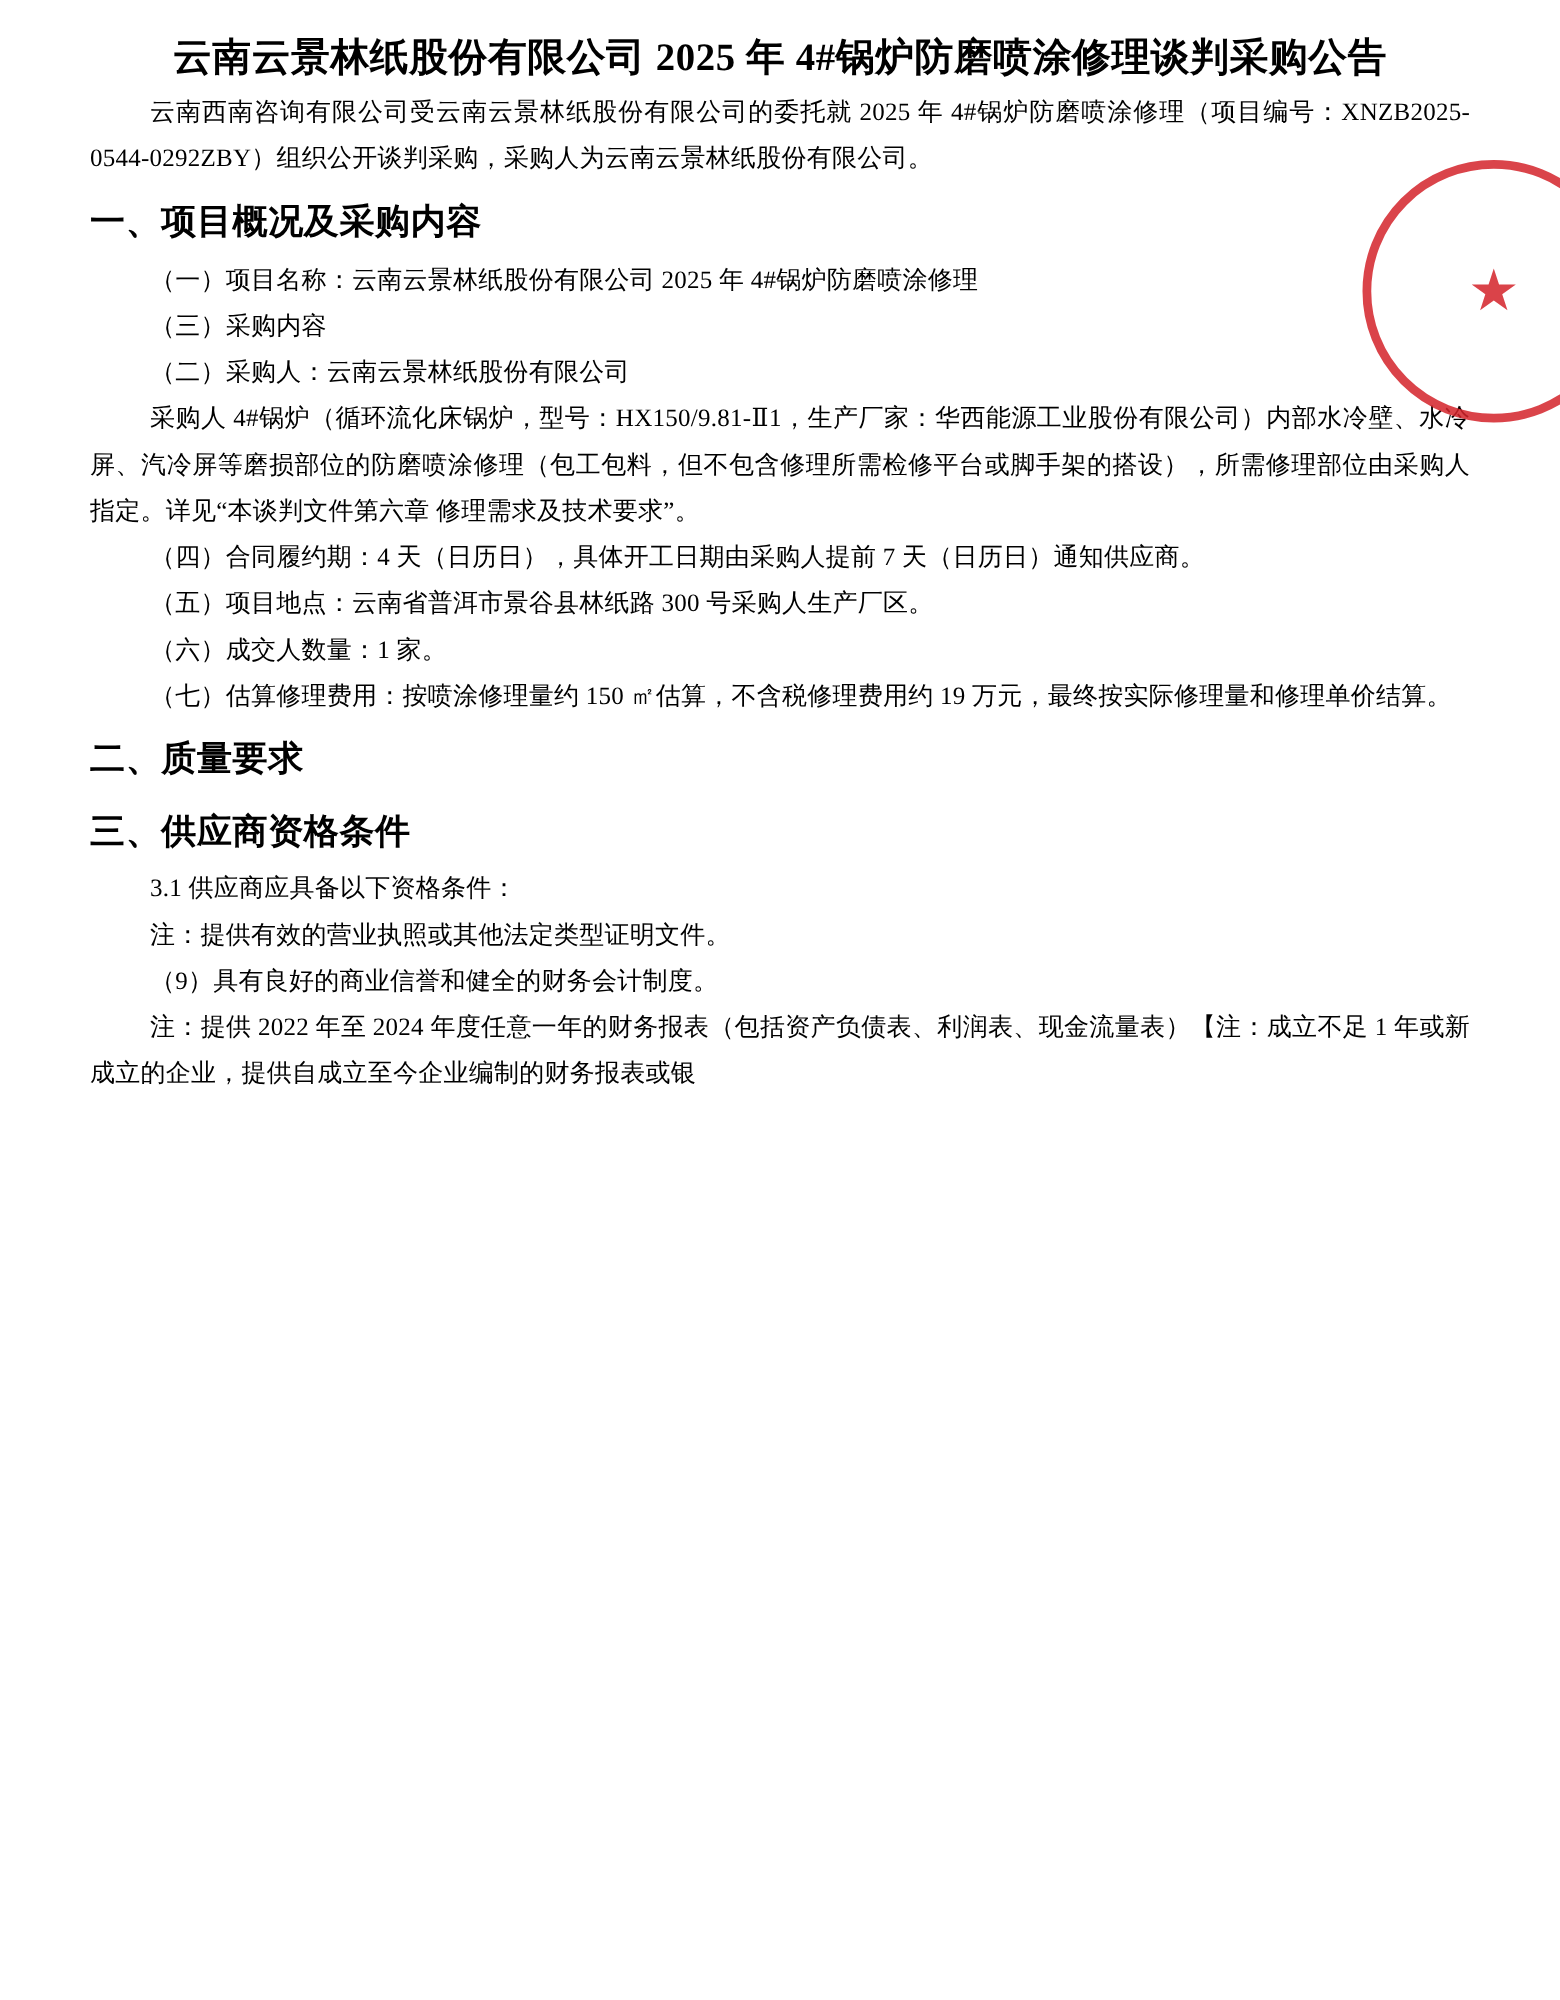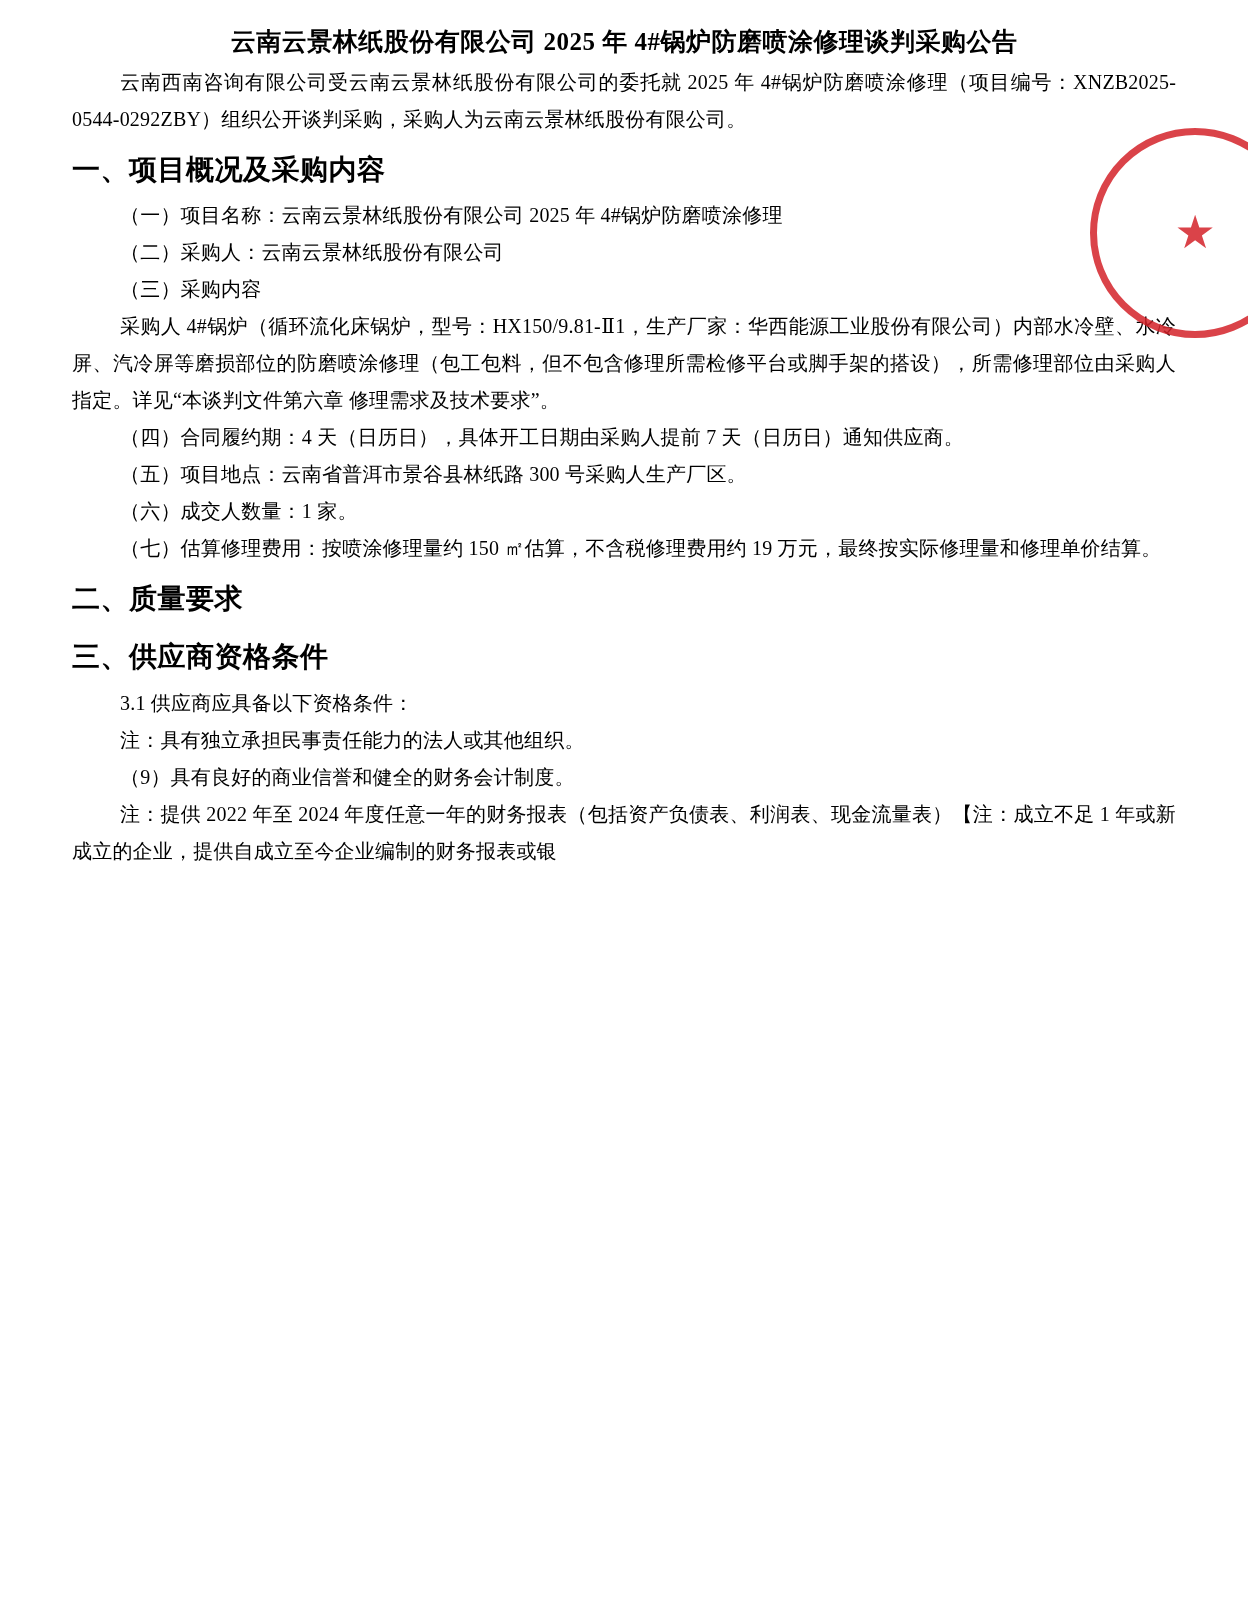--- a/index.html
+++ b/index.html
@@ -18,21 +18,21 @@
   .page {
     position: relative;
     width: 1248px;
     min-height: 1600px;
     padding: 10px 72px 0 72px;
     box-sizing: border-box;
   }
   .doc-title {
     font-family: "Liberation Serif", "DejaVu Serif", serif;
     font-weight: bold;
-    font-size: 25px;
+    font-size: 31px;
     line-height: 1.42;
     text-align: center;
     letter-spacing: 0.5px;
     margin: 14px 0 0 0;
     padding: 0 4px;
   }
   .para {
     font-size: 20px;
     line-height: 1.85;
     text-align: justify;
@@ -104,32 +104,32 @@
     <div class="stamp-star">★</div>
   </div>
 
   <h1 class="doc-title">云南云景林纸股份有限公司 2025 年 4#锅炉防磨喷涂修理谈判采购公告</h1>
 
   <p class="para indent gap-top">云南西南咨询有限公司受云南云景林纸股份有限公司的委托就 2025 年 4#锅炉防磨喷涂修理（项目编号：XNZB2025-0544-0292ZBY）组织公开谈判采购，采购人为云南云景林纸股份有限公司。</p>
 
   <h2 class="section-head">一、项目概况及采购内容</h2>
   <div class="block">
     <p class="para indent">（一）项目名称：云南云景林纸股份有限公司 2025 年 4#锅炉防磨喷涂修理</p>
+    <p class="para indent">（三）采购内容</p>
     <p class="para indent">（二）采购人：云南云景林纸股份有限公司</p>
-    <p class="para indent">（三）采购内容</p>
     <p class="para indent">采购人 4#锅炉（循环流化床锅炉，型号：HX150/9.81-Ⅱ1，生产厂家：华西能源工业股份有限公司）内部水冷壁、水冷屏、汽冷屏等磨损部位的防磨喷涂修理（包工包料，但不包含修理所需检修平台或脚手架的搭设），所需修理部位由采购人指定。详见“本谈判文件第六章 修理需求及技术要求”。</p>
     <p class="para indent">（四）合同履约期：4 天（日历日），具体开工日期由采购人提前 7 天（日历日）通知供应商。</p>
     <p class="para indent">（五）项目地点：云南省普洱市景谷县林纸路 300 号采购人生产厂区。</p>
     <p class="para indent">（六）成交人数量：1 家。</p>
     <p class="para indent">（七）估算修理费用：按喷涂修理量约 150 ㎡估算，不含税修理费用约 19 万元，最终按实际修理量和修理单价结算。</p>
   </div>
 
   <h2 class="section-head">二、质量要求</h2>
 
   <h2 class="section-head">三、供应商资格条件</h2>
   <div class="block">
     <p class="para indent">3.1 供应商应具备以下资格条件：</p>
-    <p class="para indent">注：具有独立承担民事责任能力的法人或其他组织。</p>
+    <p class="para indent">注：提供有效的营业执照或其他法定类型证明文件。</p>
     <p class="para indent">（9）具有良好的商业信誉和健全的财务会计制度。</p>
     <p class="para indent">注：提供 2022 年至 2024 年度任意一年的财务报表（包括资产负债表、利润表、现金流量表）【注：成立不足 1 年或新成立的企业，提供自成立至今企业编制的财务报表或银</p>
   </div>
 
 </div>
 
 </body></html>

